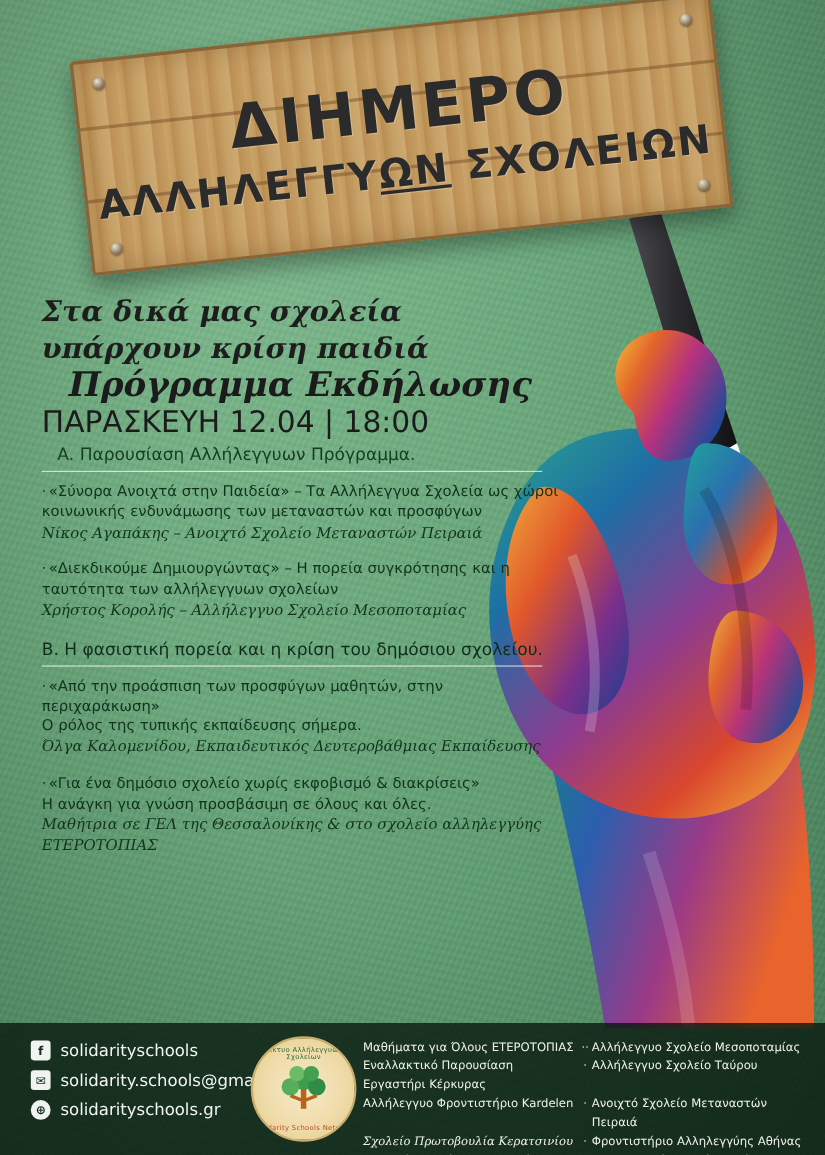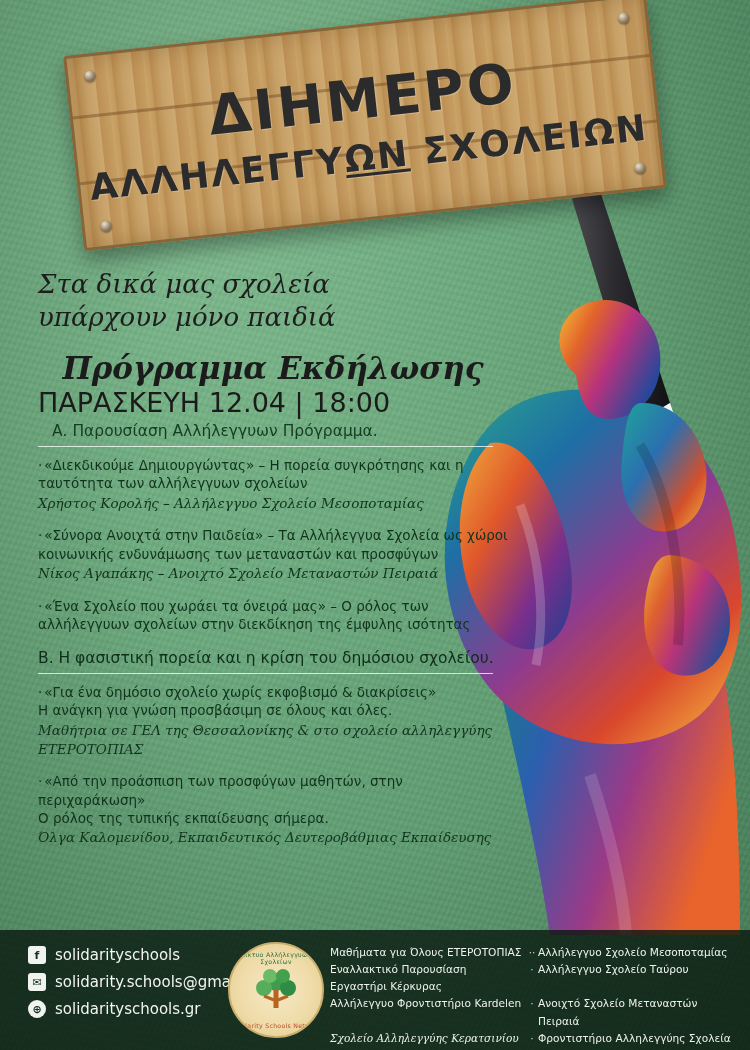--- a/index.html
+++ b/index.html
@@ -119,24 +119,23 @@
     position: absolute;
     left: 38px;
     top: 268px;
     width: 470px;
     z-index: 4;
   }
   .tagline {
     color: #1d1d1d;
     font-family: "DejaVu Serif", serif;
     font-style: italic;
-    font-weight: normal;
+    font-weight: bold;
     font-size: 26px;
     line-height: 1.25;
-    margin-bottom: 18px;
   }
   .program-title {
     color: #1b1b1b;
     font-family: "DejaVu Serif", serif;
     font-style: italic;
     font-weight: bold;
     font-size: 31px;
     line-height: 1.1;
     text-align: center;
   }
@@ -348,56 +347,55 @@
         <div class="sign-line1">ΔΙΗΜΕΡΟ</div>
         <div class="sign-line2"><span>ΑΛΛΗΛΕΓΓΥ</span><u>ΩΝ</u><span> ΣΧΟΛΕΙΩΝ</span></div>
       </div>
     </div>
   </div>
 
   <div class="content">
 
     <div class="tagline">
       <div>Στα δικά μας σχολεία</div>
-      <div>υπάρχουν μόνο παιδιά</div>
+      <div>υπάρχουν κρίση παιδιά</div>
     </div>
 
     <div class="program-title">Πρόγραμμα Εκδήλωσης</div>
     <div class="program-date">ΠΑΡΑΣΚΕΥΗ 12.04 | 18:00</div>
 
     <div class="section-head">Α. Παρουσίαση Αλλήλεγγυων Πρόγραμμα.</div>
     <div class="rule"></div>
+
+    <div class="entry">
+      <div class="t"><span class="bullet">·</span><span>«Σύνορα Ανοιχτά στην Παιδεία» – Τα Αλλήλεγγυα Σχολεία ως χώροι κοινωνικής ενδυνάμωσης των μεταναστών και προσφύγων</span></div>
+      <div class="who">Νίκος Αγαπάκης – Ανοιχτό Σχολείο Μεταναστών Πειραιά</div>
+    </div>
 
     <div class="entry">
       <div class="t"><span class="bullet">·</span><span>«Διεκδικούμε Δημιουργώντας» – Η πορεία συγκρότησης και η ταυτότητα των αλλήλεγγυων σχολείων</span></div>
       <div class="who">Χρήστος Κορολής – Αλλήλεγγυο Σχολείο Μεσοποταμίας</div>
     </div>
 
     <div class="entry">
-      <div class="t"><span class="bullet">·</span><span>«Σύνορα Ανοιχτά στην Παιδεία» – Τα Αλλήλεγγυα Σχολεία ως χώροι κοινωνικής ενδυνάμωσης των μεταναστών και προσφύγων</span></div>
-      <div class="who">Νίκος Αγαπάκης – Ανοιχτό Σχολείο Μεταναστών Πειραιά</div>
-    </div>
-
-    <div class="entry">
-      <div class="t"><span class="bullet">·</span><span>«Ένα Σχολείο που χωράει τα όνειρά μας» – Ο ρόλος των αλλήλεγγυων σχολείων στην διεκδίκηση της έμφυλης ισότητας</span></div>
     </div>
 
     <div class="sec-b">Β. Η φασιστική πορεία και η κρίση του δημόσιου σχολείου.</div>
     <div class="rule"></div>
+
+    <div class="entry">
+      <div class="t"><span class="bullet">·</span><span>«Από την προάσπιση των προσφύγων μαθητών, στην περιχαράκωση»</span></div>
+      <div class="t">Ο ρόλος της τυπικής εκπαίδευσης σήμερα.</div>
+      <div class="who">Όλγα Καλομενίδου, Εκπαιδευτικός Δευτεροβάθμιας Εκπαίδευσης</div>
+    </div>
 
     <div class="entry">
       <div class="t"><span class="bullet">·</span><span>«Για ένα δημόσιο σχολείο χωρίς εκφοβισμό &amp; διακρίσεις»</span></div>
       <div class="t">Η ανάγκη για γνώση προσβάσιμη σε όλους και όλες.</div>
       <div class="who">Μαθήτρια σε ΓΕΛ της Θεσσαλονίκης &amp; στο σχολείο αλληλεγγύης ΕΤΕΡΟΤΟΠΙΑΣ</div>
-    </div>
-
-    <div class="entry">
-      <div class="t"><span class="bullet">·</span><span>«Από την προάσπιση των προσφύγων μαθητών, στην περιχαράκωση»</span></div>
-      <div class="t">Ο ρόλος της τυπικής εκπαίδευσης σήμερα.</div>
-      <div class="who">Όλγα Καλομενίδου, Εκπαιδευτικός Δευτεροβάθμιας Εκπαίδευσης</div>
     </div>
 
   </div>
 
   <div class="footer">
 
     <div class="contacts">
       <div class="contact-row">
         <span class="cicon">f</span>
         <span class="ctext">solidarityschools</span>
@@ -437,23 +435,23 @@
         <span class="p-left">Εναλλακτικό Παρουσίαση Εργαστήρι Κέρκυρας</span>
         <span class="p-dot">·</span>
         <span class="p-right">Αλλήλεγγυο Σχολείο Ταύρου</span>
       </div>
       <div class="p-row">
         <span class="p-left">Αλλήλεγγυο Φροντιστήριο Kardelen</span>
         <span class="p-dot">·</span>
         <span class="p-right">Ανοιχτό Σχολείο Μεταναστών Πειραιά</span>
       </div>
       <div class="p-row">
-        <span class="p-left ital">Σχολείο Αλληλεγγύης Κερατσινίου</span>
+        <span class="p-left ital">Σχολείο Πρωτοβουλία Κερατσινίου</span>
         <span class="p-dot">·</span>
-        <span class="p-right">Φροντιστήριο Αλληλεγγύης Σχολεία</span>
+        <span class="p-right">Φροντιστήριο Αλληλεγγύης Αθήνας</span>
       </div>
       <div class="p-row">
         <span class="p-left">Ανοιχτό Σχολείο Μεταναστών &amp; Προσφύγων Αθήνας</span>
         <span class="p-dot">·</span>
         <span class="p-right">Πρωτοβουλία Κατοίκων Χίου</span>
       </div>
     </div>
 
   </div>
 </div>

